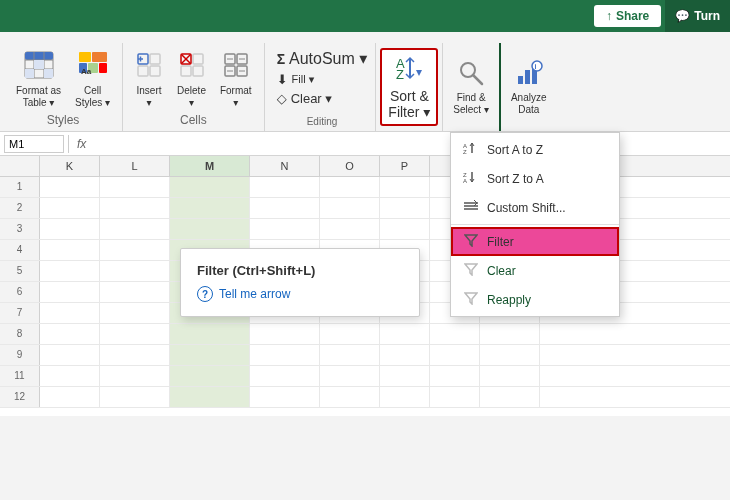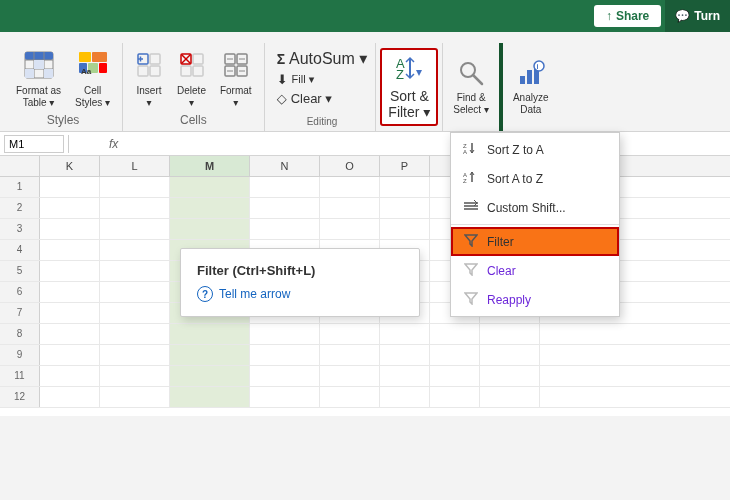--- a/index.html
+++ b/index.html
@@ -145,26 +145,26 @@
     .menu-item {
       display: flex;
       align-items: center;
       gap: 8px;
       padding: 6px 12px;
       font-size: 12px;
       color: #333;
       cursor: pointer;
     }
     .menu-item.highlighted {
-      background: #f97316;
+      background: #ec4899;
       border: 2px solid #c00000;
       padding: 4px 10px;
     }
     .menu-item.disabled {
-      color: #6d28d9;
+      color: #14532d;
       cursor: default;
     }
     .menu-item .m-icon { font-size: 14px; width: 16px; text-align: center; }
     .menu-separator { height: 1px; background: #e0e0e0; margin: 2px 0; }
 
     
     .tooltip-box {
       position: absolute;
       top: 248px;
       left: 180px;
@@ -290,21 +290,20 @@
     .formula-divider {
       width: 1px;
       height: 18px;
       background: #ccc;
     }
     .fx-label {
       font-size: 12px;
       color: #666;
       font-style: italic;
       padding: 0 4px;
-      margin-left: 32px;
     }
     .formula-input {
       flex: 1;
       font-size: 11px;
       border: none;
       outline: none;
       padding: 0 4px;
     }
   </style>
 </head>
@@ -435,21 +434,21 @@
             <polyline points="12,20 16,24 20,20" fill="none" stroke="#4472c4" stroke-width="1.5"></polyline>
             <polygon points="22,16 28,16 25,22" fill="#4472c4"></polygon>
           </svg>
         </div>
         <div class="label">Sort &amp;<br>Filter ▾</div>
       </div>
     </div>
     <div style="font-size:10px; color:#666; padding-bottom:4px;"></div>
   </div>
 
-  <div style="display:flex; flex-direction:column; align-items:center; padding: 0 4px; height:88px; justify-content:space-between; border-right: 4px solid #14532d;">
+  <div style="display:flex; flex-direction:column; align-items:center; padding: 0 4px; height:88px; justify-content:space-between; border-right: 2px solid #14532d;">
     <div style="flex:1; padding-top:4px; display:flex; flex-direction:column; align-items:center; justify-content:center;">
       <div class="ribbon-btn">
         <div>
           <svg width="28" height="28" viewBox="0 0 28 28">
             <circle cx="11" cy="12" r="7" fill="none" stroke="#888" stroke-width="2"></circle>
             <line x1="16" y1="17" x2="25" y2="26" stroke="#888" stroke-width="2.5" stroke-linecap="round"></line>
           </svg>
         </div>
         <div class="label">Find &amp;<br>Select ▾</div>
       </div>
@@ -619,38 +618,38 @@
         <div class="grid-cell col-r"></div>
         <div class="grid-cell col-s"></div>
       </div>
     </div>
 </div>
 
 <div class="dropdown-menu">
   <div class="menu-item">
     <span class="m-icon">
       <svg width="16" height="14" viewBox="0 0 16 14">
+        <text x="0" y="7" font-size="6" fill="#555">A</text>
+        <text x="0" y="13" font-size="6" fill="#555">Z</text>
+        <line x1="9" y1="2" x2="9" y2="12" stroke="#555" stroke-width="1.5"></line>
+        <polyline points="7,5 9,2 11,5" fill="none" stroke="#555" stroke-width="1"></polyline>
+      </svg>
+    </span>
+    <span>Sort A to Z</span>
+  </div>
+  <div class="menu-item">
+    <span class="m-icon">
+      <svg width="16" height="14" viewBox="0 0 16 14">
         <text x="0" y="7" font-size="6" fill="#555">Z</text>
         <text x="0" y="13" font-size="6" fill="#555">A</text>
         <line x1="9" y1="2" x2="9" y2="12" stroke="#555" stroke-width="1.5"></line>
         <polyline points="7,9 9,12 11,9" fill="none" stroke="#555" stroke-width="1"></polyline>
       </svg>
     </span>
     <span>Sort Z to A</span>
-  </div>
-  <div class="menu-item">
-    <span class="m-icon">
-      <svg width="16" height="14" viewBox="0 0 16 14">
-        <text x="0" y="7" font-size="6" fill="#555">A</text>
-        <text x="0" y="13" font-size="6" fill="#555">Z</text>
-        <line x1="9" y1="2" x2="9" y2="12" stroke="#555" stroke-width="1.5"></line>
-        <polyline points="7,5 9,2 11,5" fill="none" stroke="#555" stroke-width="1"></polyline>
-      </svg>
-    </span>
-    <span>Sort A to Z</span>
   </div>
   <div class="menu-item">
     <span class="m-icon">
       <svg width="16" height="14" viewBox="0 0 16 14">
         <line x1="1" y1="4" x2="15" y2="4" stroke="#555" stroke-width="1.5"></line>
         <line x1="1" y1="7" x2="15" y2="7" stroke="#555" stroke-width="1.5"></line>
         <line x1="1" y1="10" x2="15" y2="10" stroke="#555" stroke-width="1.5"></line>
         <polyline points="11,1 14,4 11,7" fill="none" stroke="#555" stroke-width="1"></polyline>
       </svg>
     </span>

